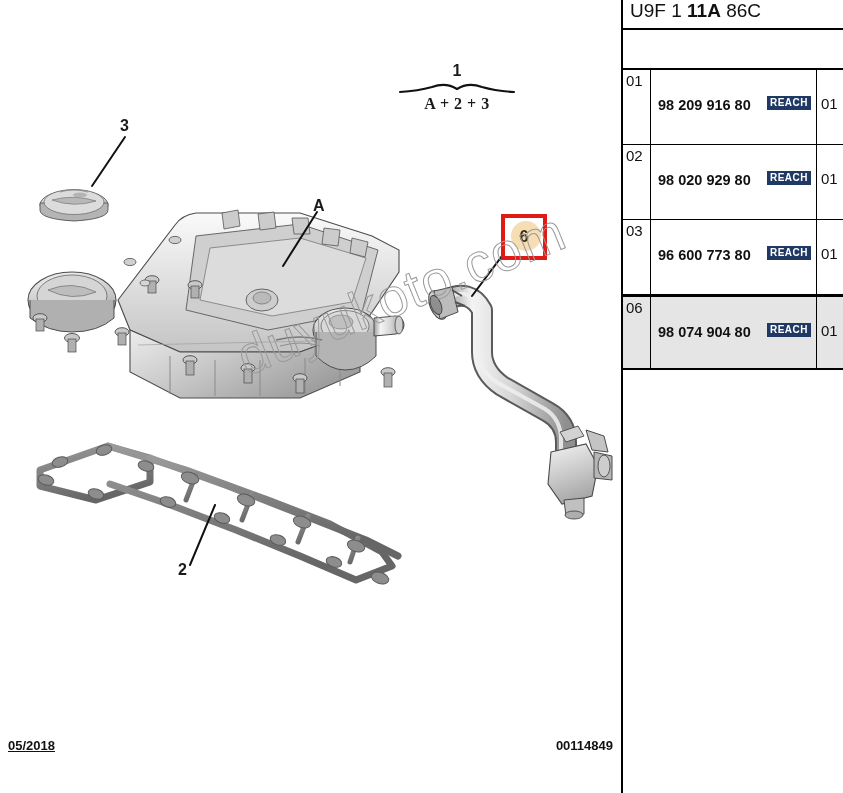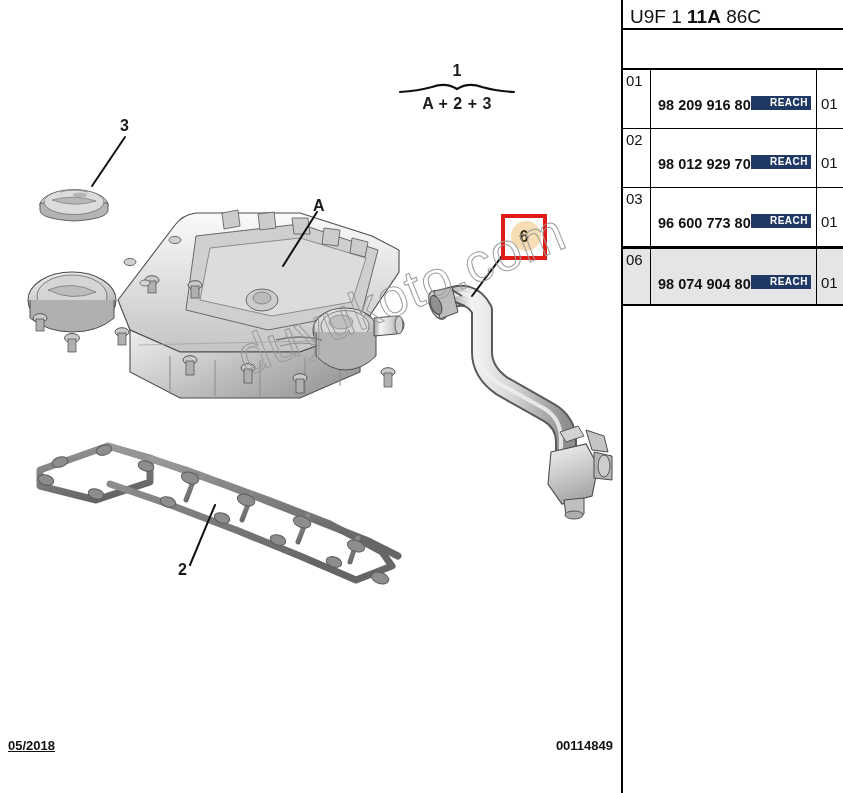--- a/index.html
+++ b/index.html
@@ -48,21 +48,21 @@
     text-align: center;
   }
   #bracket-top-num {
     font-family: "Liberation Sans", sans-serif;
     font-weight: bold;
     font-size: 16px;
     color: #1a1a1a;
   }
   #bracket-svg { display: block; margin: 1px auto 0; }
   #bracket-bottom-text {
-    font-family: Liberation Sans, sans-serif;
+    font-family: Liberation Serif, serif;
     font-weight: bold;
     font-size: 16px;
     color: #1a1a1a;
     letter-spacing: 0.5px;
     margin-top: 1px;
   }
 
   
   #marker-6 {
     position: absolute;
@@ -140,41 +140,41 @@
     height: 793px;
     border-left: 2px solid #000;
     box-sizing: border-box;
     background: #fff;
   }
 
   #table-title-row {
     height: 30px;
     border-bottom: 2px solid #000;
     display: flex;
-    align-items: flex-end;
+    align-items: flex-start;
     padding-left: 7px;
     box-sizing: border-box;
   }
   #table-title {
     font-family: "Liberation Sans", sans-serif;
     font-size: 19px;
     color: #111;
     white-space: nowrap;
   }
   #table-title .strong { font-weight: bold; }
 
   #table-subhead-row {
     height: 40px;
     border-bottom: 2px solid #000;
     box-sizing: border-box;
   }
 
   .parts-row {
     position: relative;
-    height: 59px;
+    height: 75px;
     border-bottom: 1px solid #000;
     box-sizing: border-box;
     display: flex;
     background: #fff;
   }
   .parts-row.highlighted {
     background: #e5e5e5;
     border-top: 2px solid #000;
     border-bottom: 2px solid #000;
   }
@@ -208,21 +208,21 @@
   .reach-badge {
     position: absolute;
     right: 5px;
     top: 26px;
     background: #1f3864;
     color: #ffffff;
     font-family: "Liberation Sans", sans-serif;
     font-weight: bold;
     font-size: 10px;
     letter-spacing: 0.5px;
-    padding: 2px 3px 2px 19px;
+    padding: 2px 3px 2px 3px;
     line-height: 1;
   }
   .col-qty {
     width: 26px;
     box-sizing: border-box;
     padding-left: 4px;
     padding-top: 25px;
     font-family: "Liberation Sans", sans-serif;
     font-size: 15px;
     color: #111;
@@ -484,21 +484,21 @@
       <div class="col-main">
         <span class="part-number">98 209 916 80</span>
         <span class="reach-badge">REACH</span>
       </div>
       <div class="col-qty">01</div>
     </div>
 
     <div class="parts-row">
       <div class="col-index">02</div>
       <div class="col-main">
-        <span class="part-number">98 012 929 70</span>
+        <span class="part-number">98 020 929 80</span>
         <span class="reach-badge">REACH</span>
       </div>
       <div class="col-qty">01</div>
     </div>
 
     <div class="parts-row">
       <div class="col-index">03</div>
       <div class="col-main">
         <span class="part-number">96 600 773 80</span>
         <span class="reach-badge">REACH</span>

